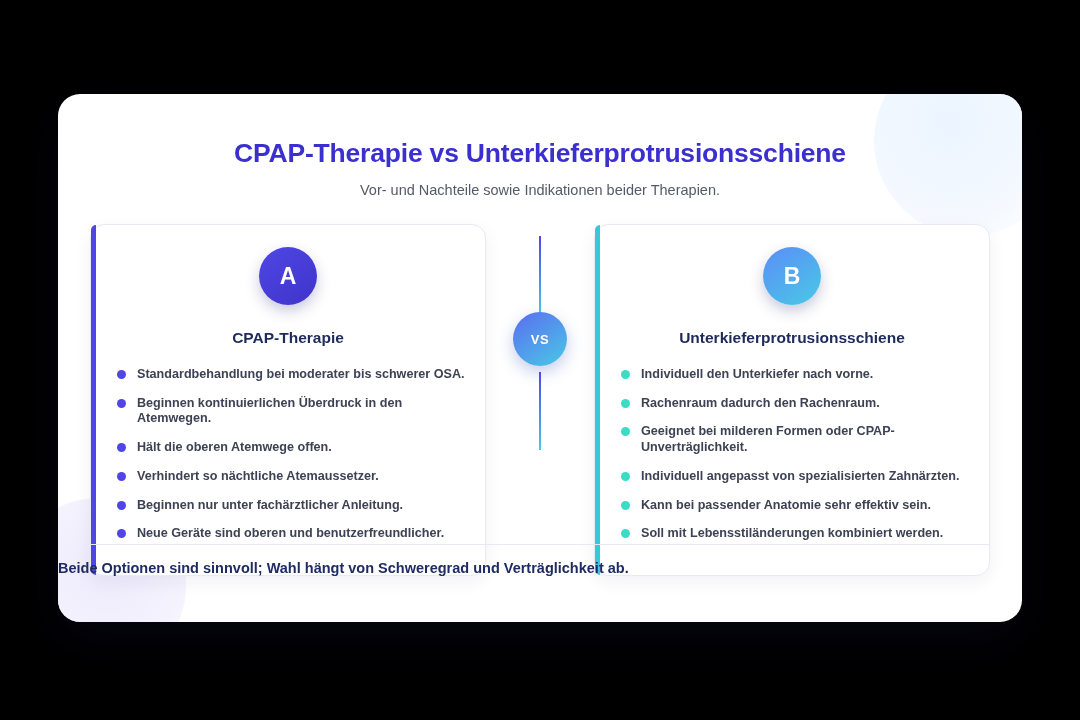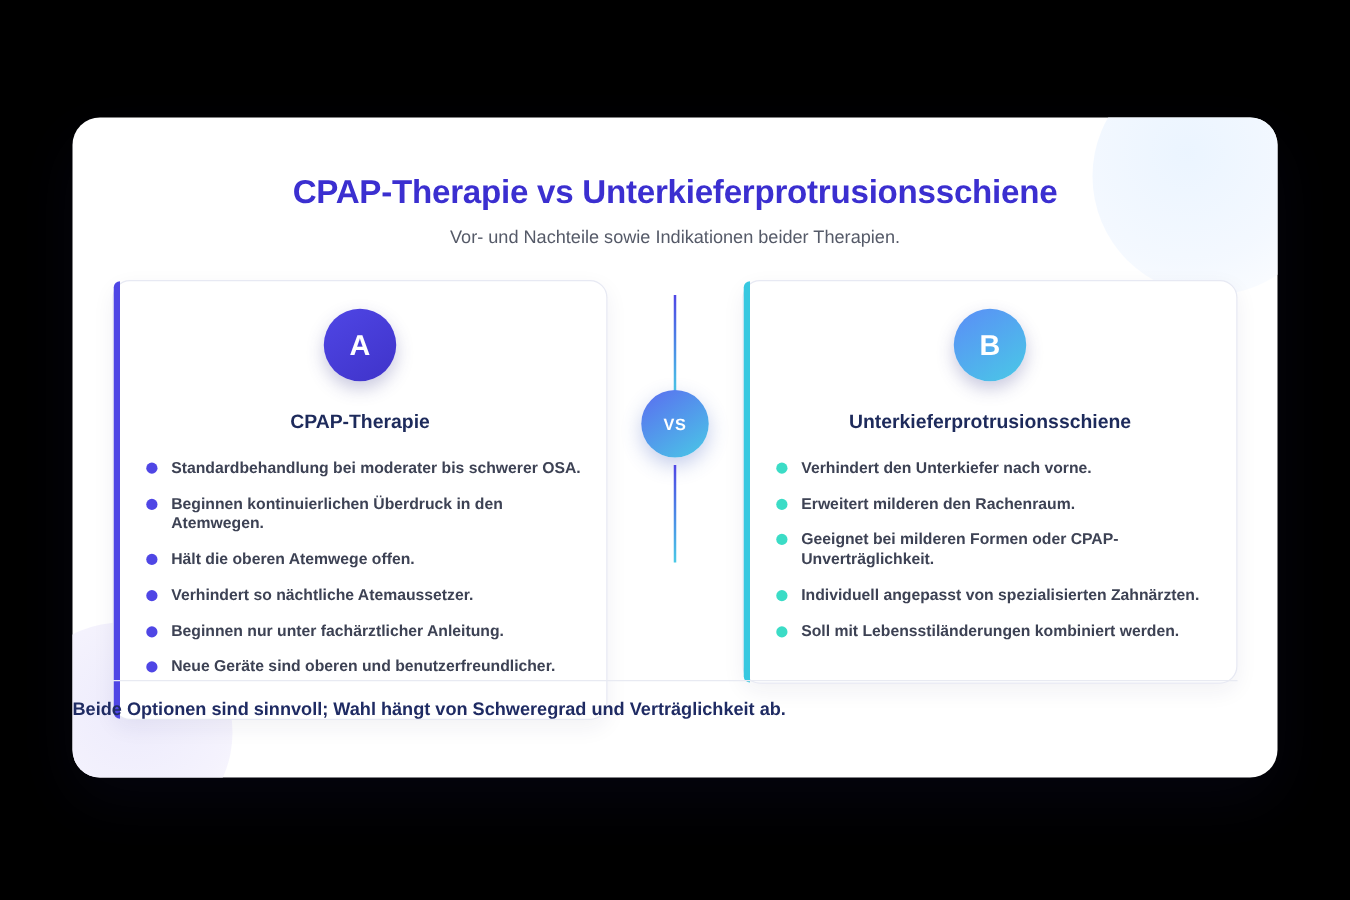--- a/index.html
+++ b/index.html
@@ -276,33 +276,37 @@
         <div class="vs-circle">VS</div>
         <div class="vs-line vs-line-bottom"></div>
       </div>
 
       <div class="panel panel-b">
         <div class="badge badge-b">B</div>
         <h2 class="panel-title panel-title-b">Unterkieferprotrusionsschiene</h2>
         <ul class="points">
           <li>
             <span class="dot"></span>
-            <span>Verhindert den Unterkiefer nach vorne.</span>
-          </li>
-          <li>
-            <span class="dot"></span>
-            <span>Erweitert milderen den Rachenraum.</span>
+            <span>Individuell den Unterkiefer nach vorne.</span>
+          </li>
+          <li>
+            <span class="dot"></span>
+            <span>Rachenraum dadurch den Rachenraum.</span>
           </li>
           <li>
             <span class="dot"></span>
             <span>Geeignet bei milderen Formen oder CPAP-Unverträglichkeit.</span>
           </li>
           <li>
             <span class="dot"></span>
             <span>Individuell angepasst von spezialisierten Zahnärzten.</span>
+          </li>
+          <li>
+            <span class="dot"></span>
+            <span>Kann bei passender Anatomie sehr effektiv sein.</span>
           </li>
           <li>
             <span class="dot"></span>
             <span>Soll mit Lebensstiländerungen kombiniert werden.</span>
           </li>
         </ul>
       </div>
 
     </div>
 

